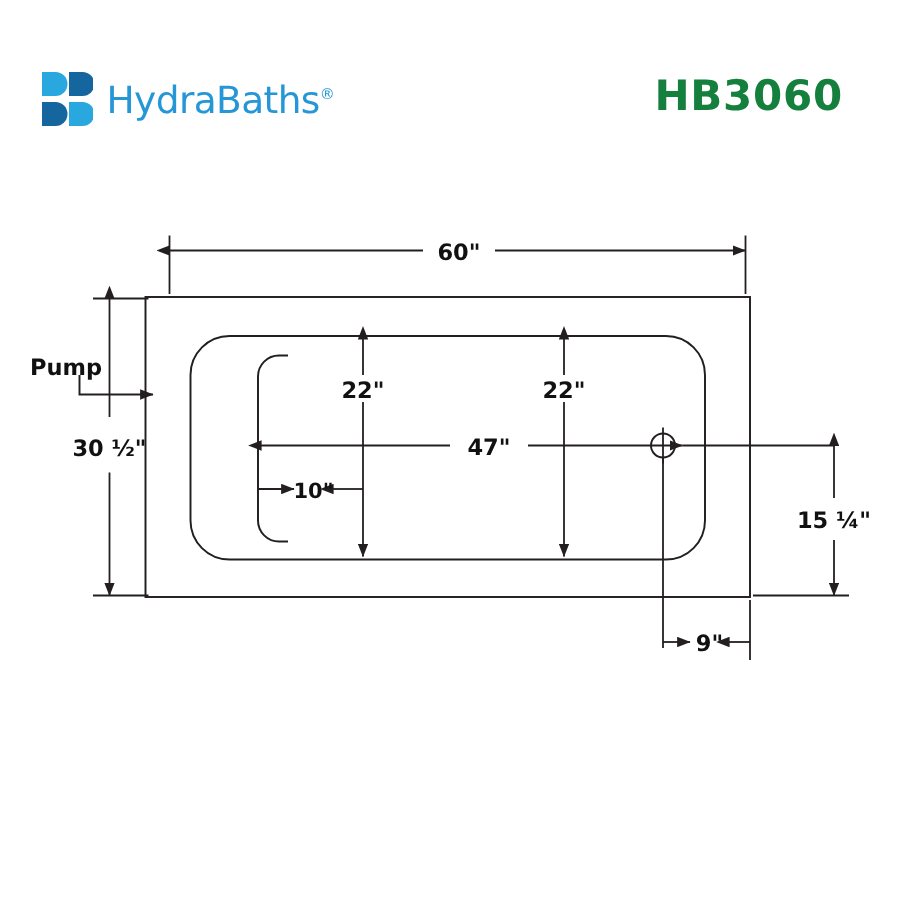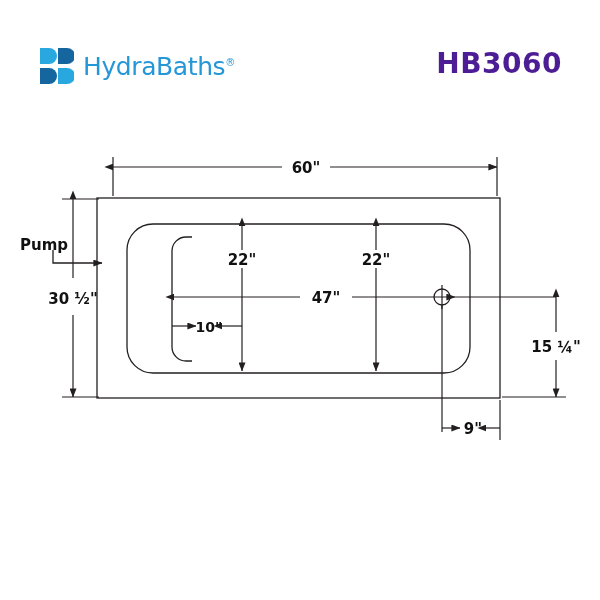--- a/index.html
+++ b/index.html
@@ -24,21 +24,21 @@
   
   .header {
     position: absolute;
     left: 0;
     top: 0;
     width: 600px;
     height: 120px;
   }
   .logo-block {
     position: absolute;
-    left: 40px;
+    left: 28px;
     top: 48px;
     display: flex;
     align-items: center;
   }
   .logo-mark {
     width: 34px;
     height: 36px;
     position: relative;
     margin-right: 9px;
   }
@@ -112,21 +112,21 @@
           <path d="M18,0 L27,0 A8,8 0 0 1 27,16 L18,16 Z" fill="#15659e"></path>
 
           <path d="M0,20 L9,20 A8,8 0 0 1 9,36 L0,36 Z" fill="#15659e"></path>
 
           <path d="M18,20 L27,20 A8,8 0 0 1 27,36 L18,36 Z" fill="#29a8e0"></path>
         </svg>
       </div>
       <div class="logo-wordmark" style="color:#2596d6;"><span>HydraBaths</span><span class="logo-reg">®</span></div>
     </div>
 
-    <div class="model-title" style="color:#4c1d95;">HB3060</div>
+    <div class="model-title" style="color:#15803d;">HB3060</div>
   </div>
 
   <div class="drawing">
     <svg class="cad" width="600" height="600" viewBox="0 0 600 600">
       <defs>
         <marker id="arrEnd" markerWidth="9" markerHeight="7" refX="8.6" refY="3.5" orient="auto" markerUnits="userSpaceOnUse">
           <path d="M0,0 L9,3.5 L0,7 Z" fill="#231f20"></path>
         </marker>
         <marker id="arrStart" markerWidth="9" markerHeight="7" refX="0.4" refY="3.5" orient="auto-start-reverse" markerUnits="userSpaceOnUse">
           <path d="M0,0 L9,3.5 L0,7 Z" fill="#231f20"></path>

